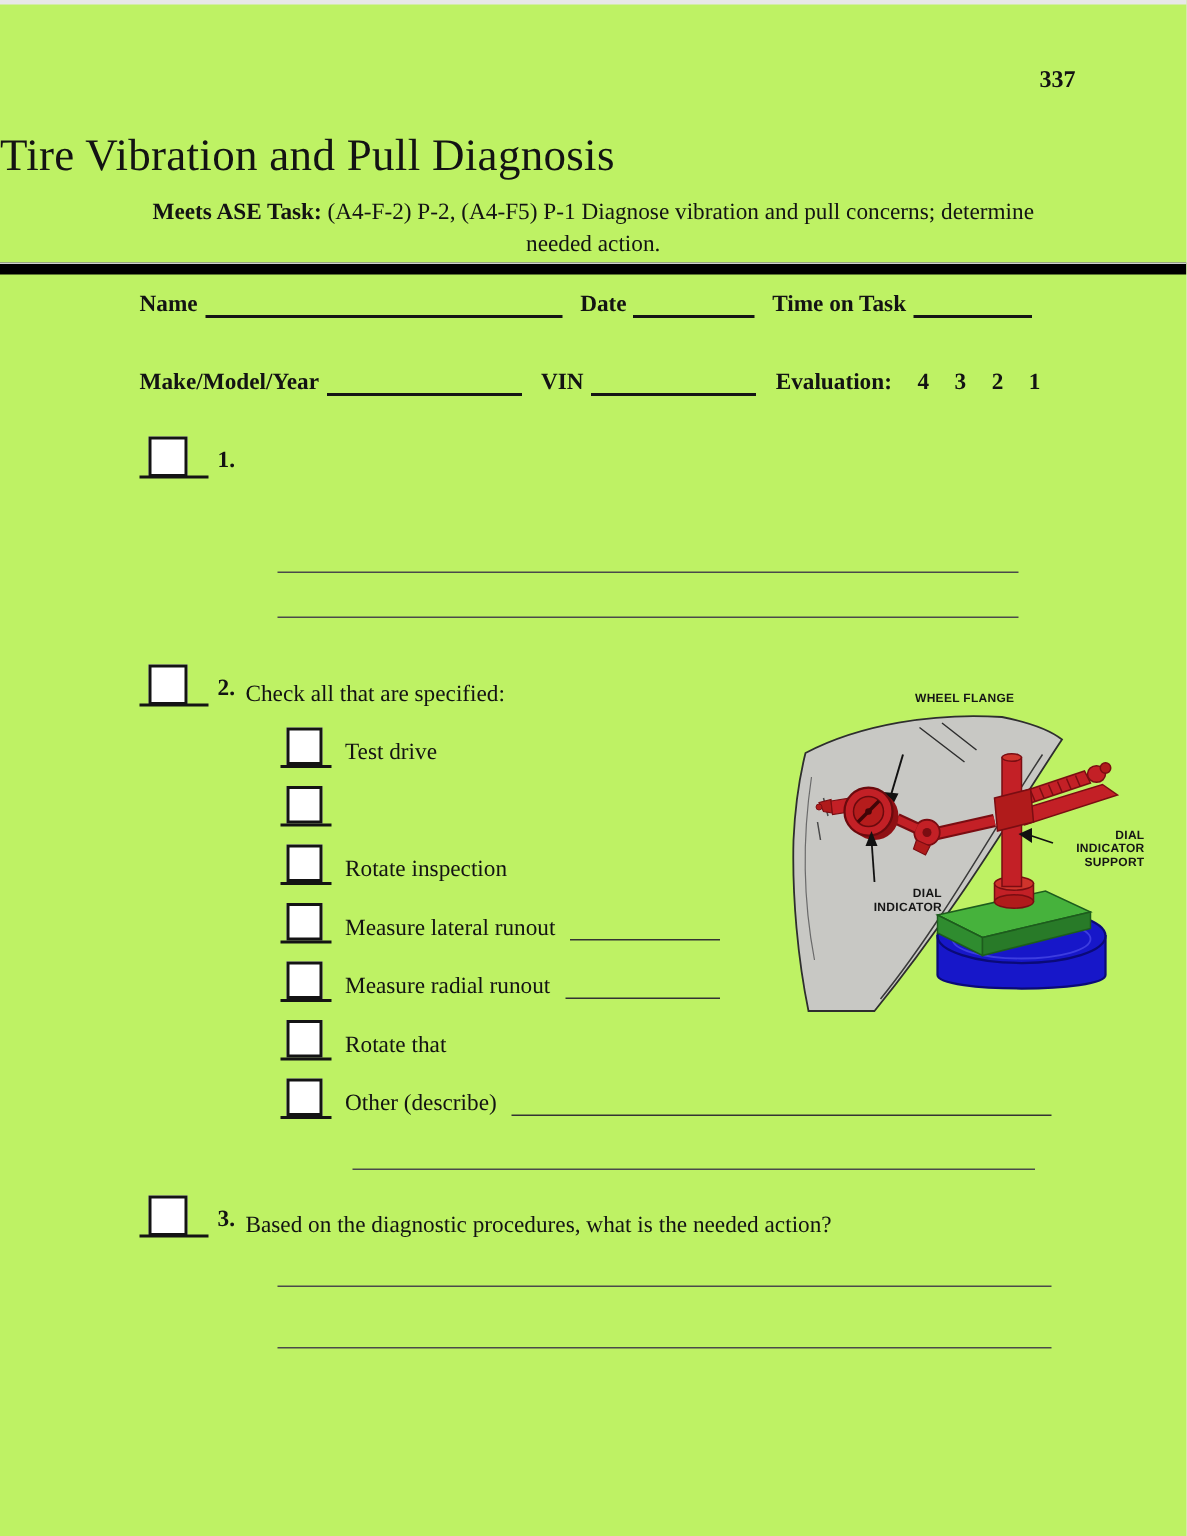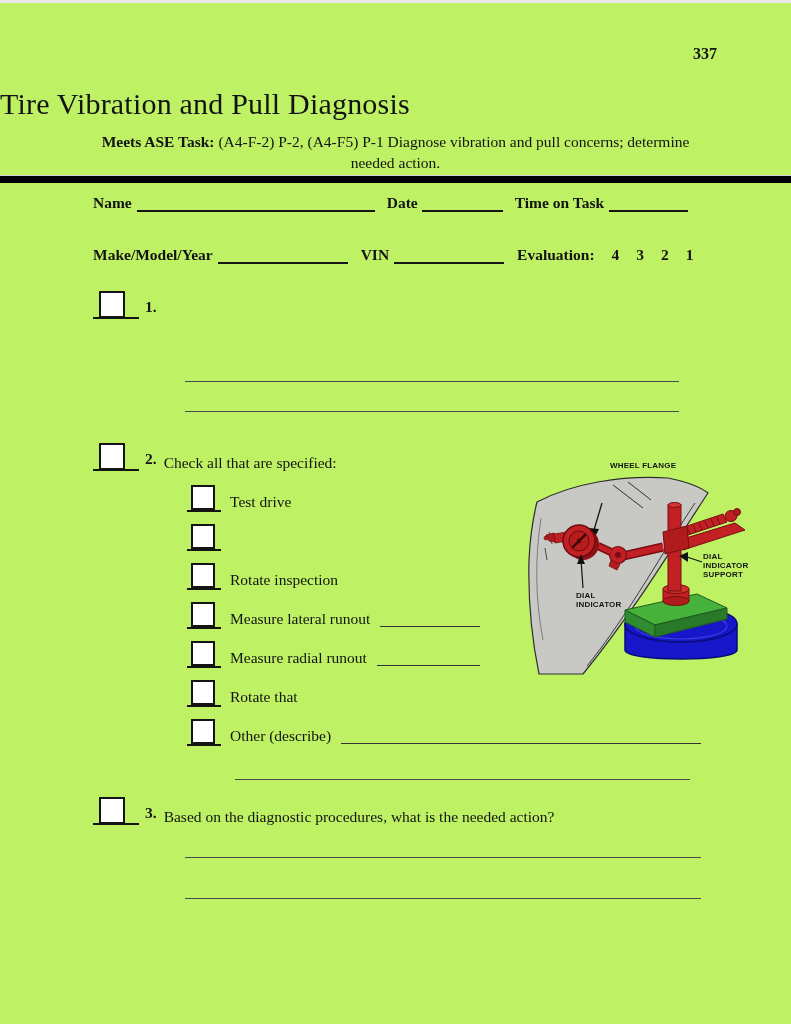--- a/index.html
+++ b/index.html
@@ -40,21 +40,21 @@
 
   .checklist{position:absolute; left:187px; top:481px; width:520px;}
   .chk-row{display:flex; align-items:center; height:28px; margin-bottom:11px;}
   .chk-label{margin:7px 0 0 9px; white-space:nowrap;}
   .chk-blank{display:inline-block; border-bottom:1.6px solid #333; height:15px;
     margin:7px 0 0 10px;}
 
   .illus{position:absolute; left:525px; top:445px; width:238px; height:228px;}
   .illus svg{position:absolute; left:0; top:0;}
   .ill-label{position:absolute; font-family:"Liberation Sans", sans-serif;
-    font-weight:bold; font-size:8px; line-height:9px; color:#151515; letter-spacing:0.2px;}
+    font-weight:bold; font-size:8px; line-height:9px; color:#151515; letter-spacing:0.2px;text-align:right;}
   .lbl-flange{left:85px; top:13px; width:95px; text-align:left;}
   .lbl-dial{left:51px; top:143px; width:52px;}
   .lbl-support{left:178px; top:104px; width:60px;}
 </style>
 </head>
 <body>
 
 <div class="page">
 
   <div class="pageno">337</div>

